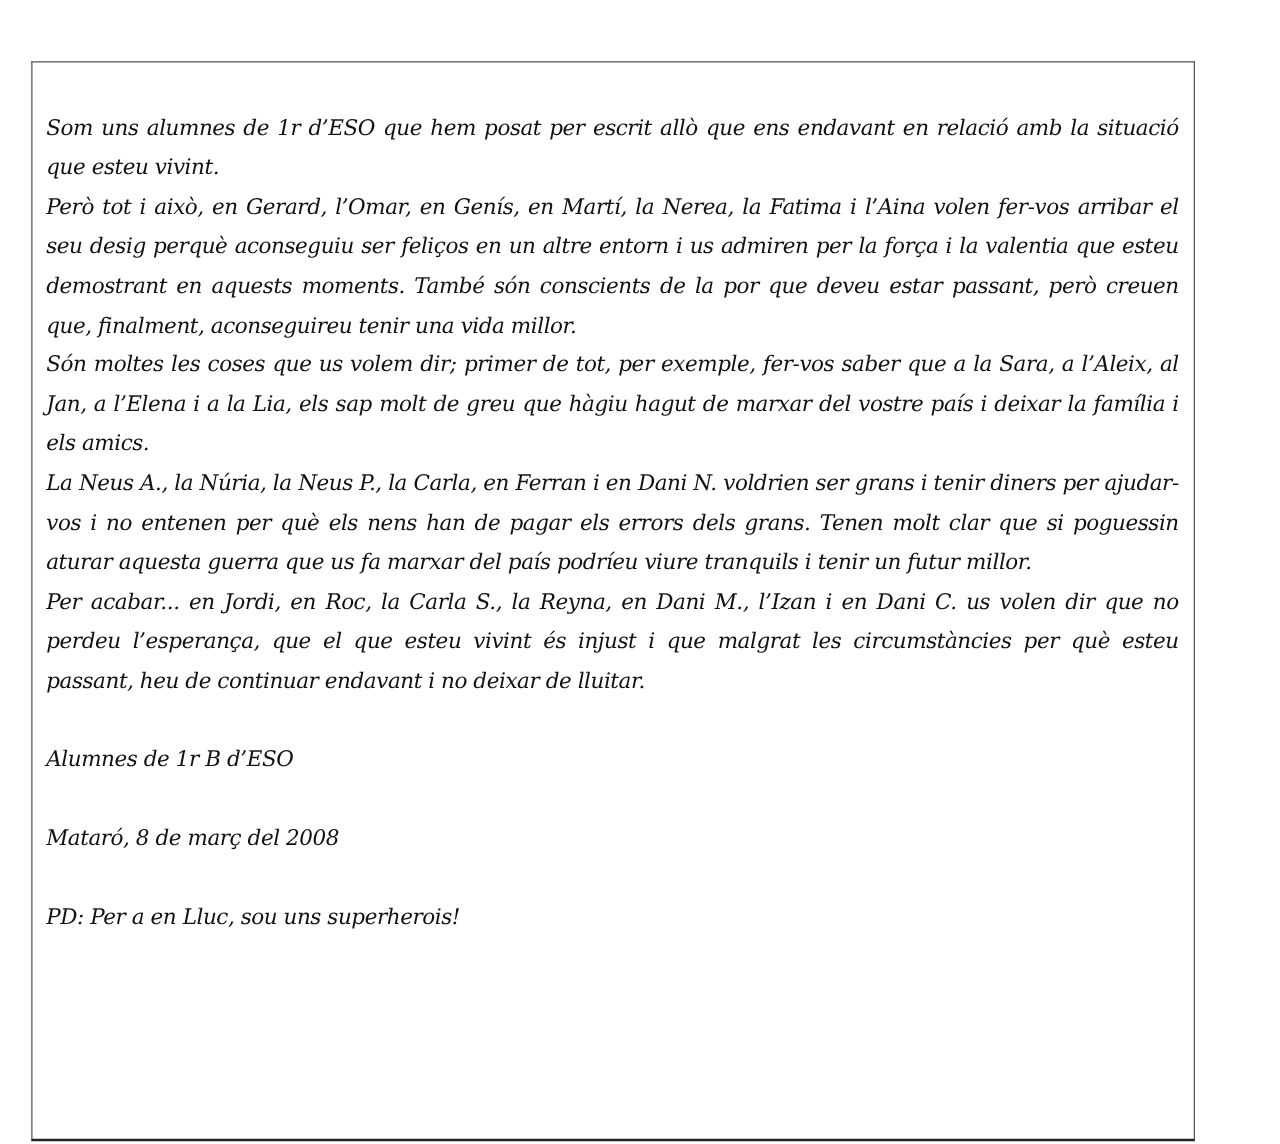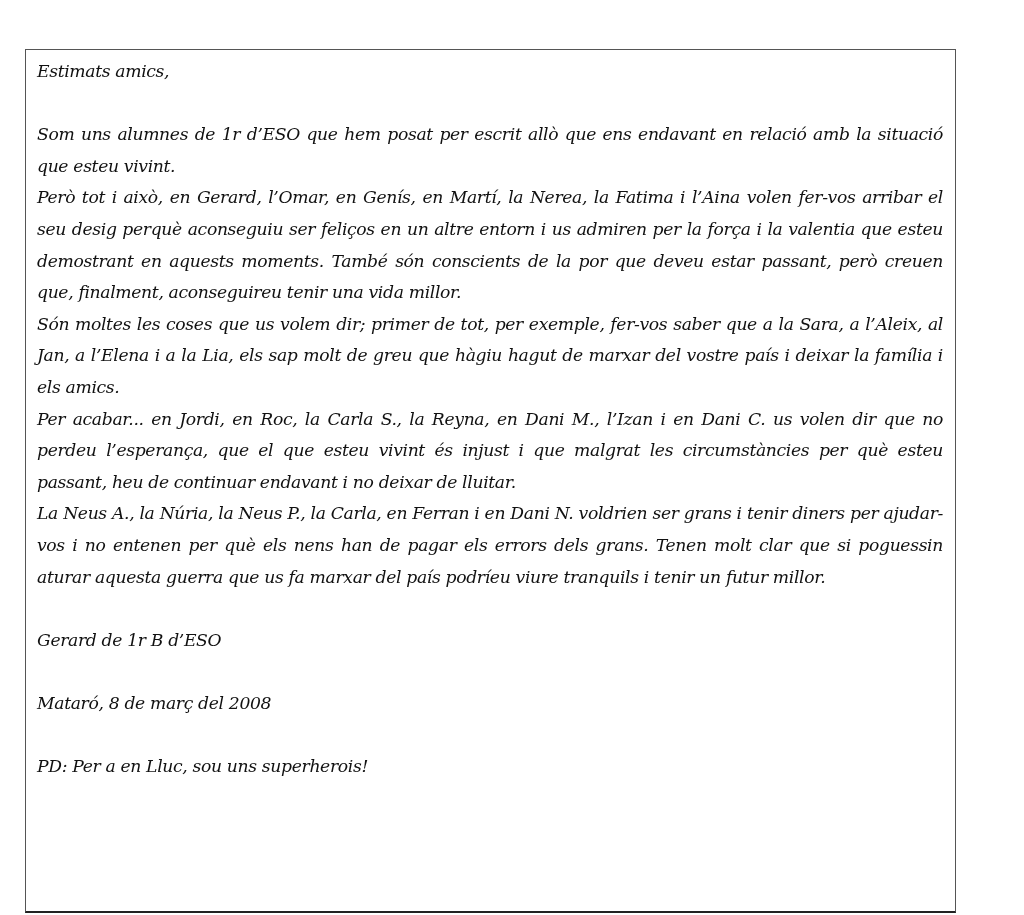--- a/index.html
+++ b/index.html
@@ -39,27 +39,26 @@
     }
     .blank {
       height: 31.6px;
     }
   </style>
 </head>
 <body>
 
 <div class="letter-box">
   <div class="letter-text">
-    <p class="para">Estimats amics,</p>
     <div class="blank"></div>
     <p class="para">Som uns alumnes de 1r d’ESO que hem posat per escrit allò que ens  endavant en relació amb la situació que esteu vivint.</p>
     <p class="para">Però tot i això, en Gerard, l’Omar, en Genís, en Martí, la Nerea, la Fatima i l’Aina volen fer-vos arribar el seu desig perquè aconseguiu ser feliços en un altre entorn i us admiren per la força i la valentia que esteu demostrant en aquests moments. També són conscients de la por que deveu estar passant, però creuen que, finalment, aconseguireu tenir una vida millor.</p>
     <p class="para">Són moltes les coses que us volem dir; primer de tot, per exemple, fer-vos saber que a la Sara, a l’Aleix, al Jan, a l’Elena i a la Lia, els sap molt de greu que hàgiu hagut de marxar del vostre país i deixar la família i els amics.</p>
+    <p class="para">La Neus A., la Núria, la Neus P., la Carla, en Ferran i en Dani N. voldrien ser grans i tenir diners per ajudar-vos i no entenen per què els nens han de pagar els errors dels grans. Tenen molt clar que si poguessin aturar aquesta guerra que us fa marxar del país podríeu viure tranquils i tenir un futur millor.</p>
     <p class="para">Per acabar... en Jordi, en Roc, la Carla S., la Reyna, en Dani M., l’Izan i en Dani C. us volen dir que no perdeu l’esperança, que el que esteu vivint és injust i que malgrat les circumstàncies per què esteu passant, heu de continuar endavant i no deixar  de lluitar.</p>
-    <p class="para">La Neus A., la Núria, la Neus P., la Carla, en Ferran i en Dani N. voldrien ser grans i tenir diners per ajudar-vos i no entenen per què els nens han de pagar els errors dels grans. Tenen molt clar que si poguessin aturar aquesta guerra que us fa marxar del país podríeu viure tranquils i tenir un futur millor.</p>
     <div class="blank"></div>
-    <p class="para">Gerard de 1r B d’ESO</p>
+    <p class="para">Alumnes de 1r B d’ESO</p>
     <div class="blank"></div>
     <p class="para">Mataró, 8 de març del 2008</p>
     <div class="blank"></div>
     <p class="para">PD: Per a en Lluc, sou uns superherois!</p>
   </div>
 </div>
 
 </body></html>

